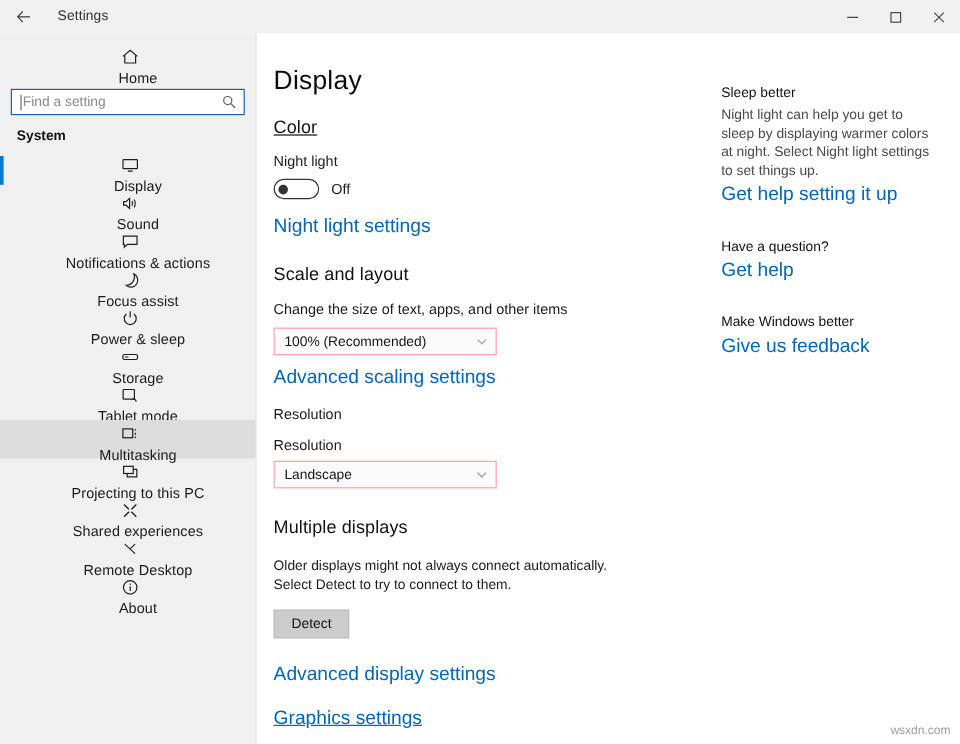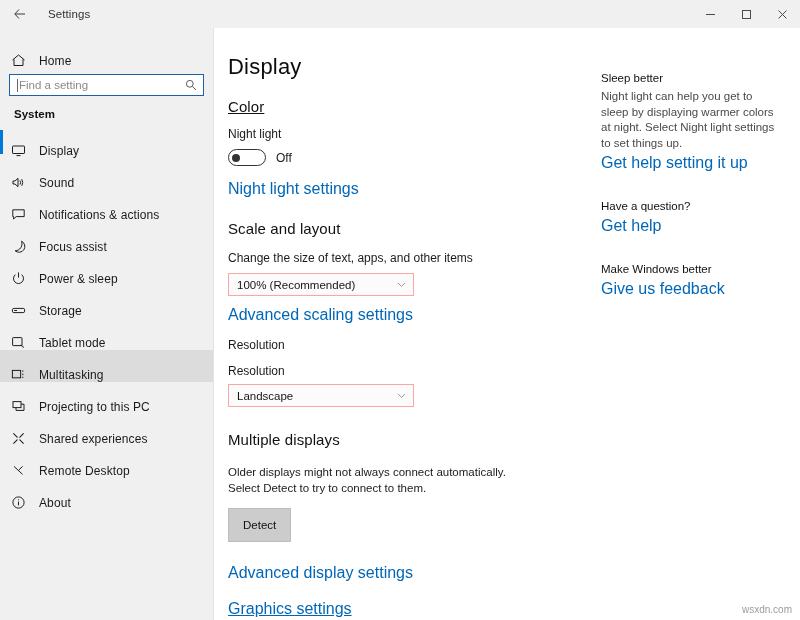--- a/index.html
+++ b/index.html
@@ -41,22 +41,22 @@
 
   
   .sidebar {
     width: 214px; flex: 0 0 214px;
     background: #f0f0f0;
     border-right: 1px solid #e3e3e3;
     padding-top: 8px;
     position: relative;
   }
   .nav-row {
-    height: 32px; display: flex; align-items: flex-end;
-    padding-left: 11px; position: relative;
+    height: 32px; display: flex; align-items: center;
+    padding-left: 11px; position: relative; flex-direction: column;
   }
   .nav-row .ico {
     width: 22px; flex: 0 0 22px;
     display: flex; align-items: center; justify-content: flex-start;
     color: #1e1e1e;
   }
   .nav-row .ico svg { display: block; }
   .nav-label { font-size: 12px; color: #1a1a1a; padding-left: 6px; letter-spacing: .1px; }
   .nav-row.selected::before {
     content: ""; position: absolute; left: 0; top: 4px;
@@ -110,21 +110,21 @@
     border: 1px solid #fca5a5; background: #fbfbfb;
     display: flex; align-items: center;
     padding: 0 6px 0 8px;
     font-size: 11.5px; color: #161616;
   }
   .combo .cv { flex: 1 1 auto; }
   .combo .chev { color: #9a9a9a; display: flex; align-items: center; }
   .combo .chev svg { display: block; }
 
   .btn {
-    min-width: 62px; height: 34px;
+    min-width: 62px; height: 24px;
     background: #cccccc; border: 1px solid #bdbdbd;
     font-size: 11.5px; color: #101010;
     display: inline-flex; align-items: center; justify-content: center;
     padding: 0 14px;
   }
 
   
   .helppane {
     position: absolute; left: 387px; top: 44px; width: 180px;
   }

